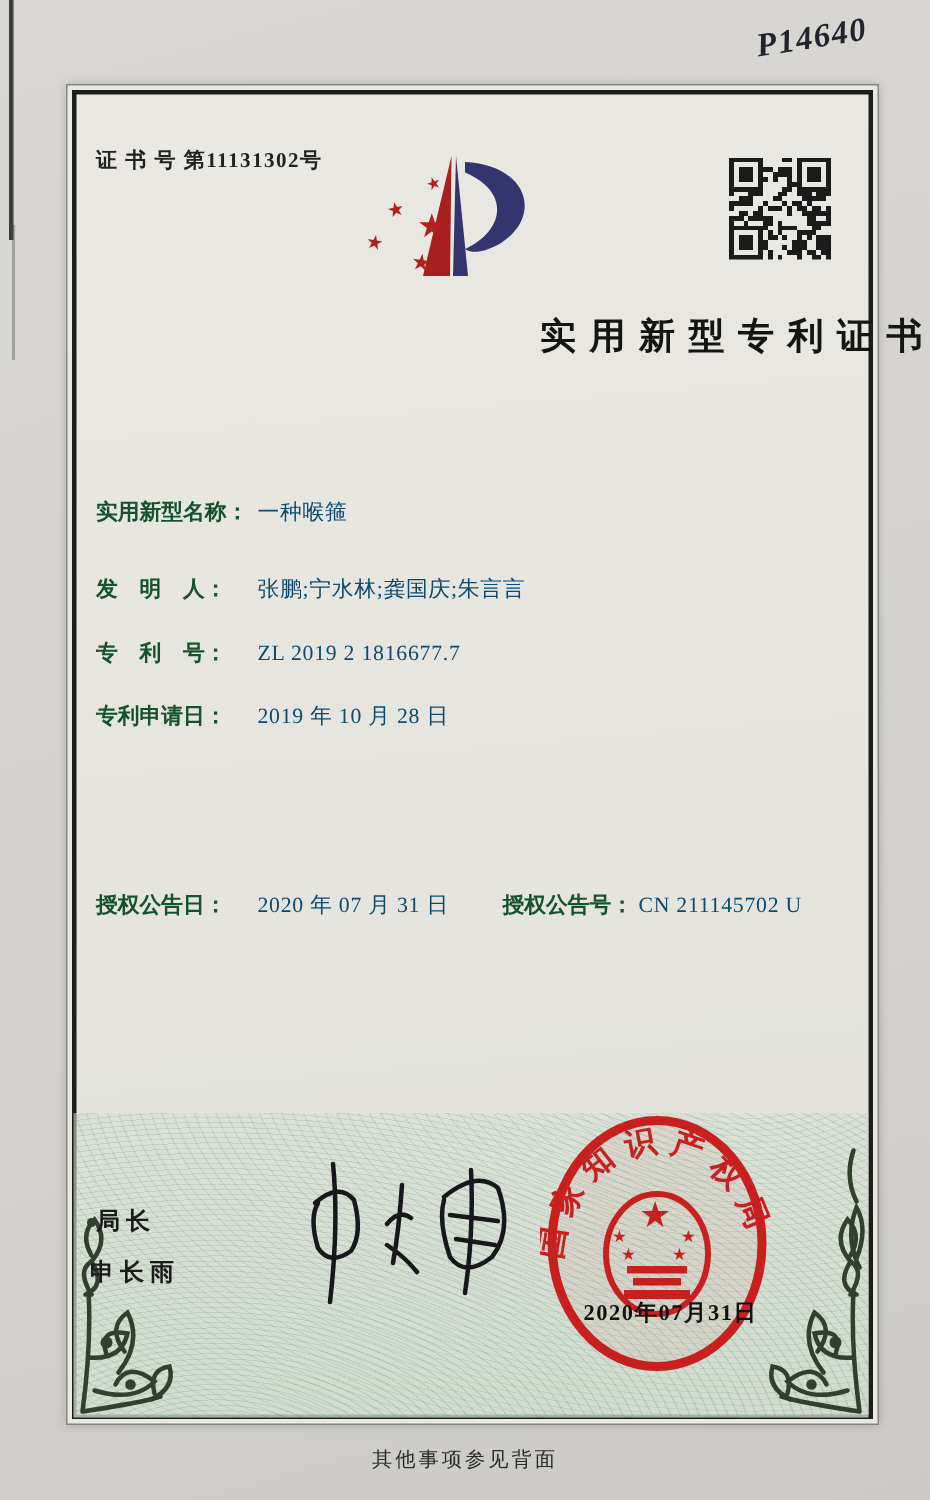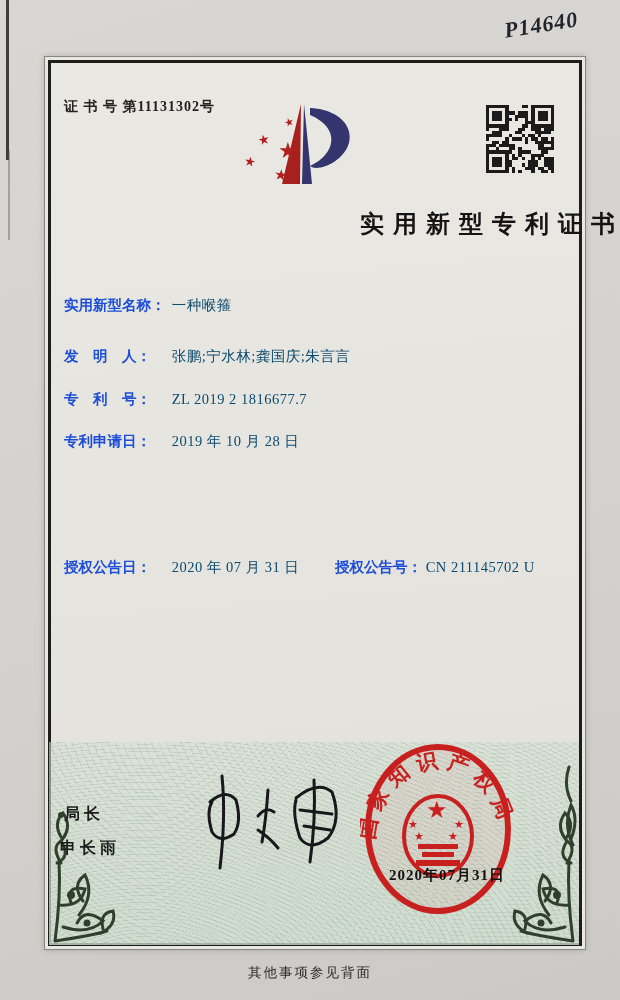--- a/index.html
+++ b/index.html
@@ -40,21 +40,21 @@
 
   .logo{position:absolute;left:238px;top:100px;width:144px;height:92px;}
   .qr{position:absolute;left:486px;top:105px;width:68px;height:68px;background:#e8e7e2;}
 
   .title{
     position:absolute;left:4px;top:208px;width:100%;
     text-align:right;font-size:24px;font-weight:bold;letter-spacing:9px;color:#141414;
   }
 
   .field-row{position:absolute;left:64px;font-size:14.5px;white-space:nowrap;}
-  .field-label{display:inline-block;width:104px;font-weight:bold;color:#1d4ed8;}
+  .field-label{display:inline-block;width:104px;font-weight:bold;color:#14532d;margin-top:36px;}
   .field-value{color:#0c4a6e;letter-spacing:.5px;}
   .grant-row{position:absolute;left:64px;top:558px;font-size:14.5px;white-space:nowrap;}
   .grant-no{position:absolute;left:271px;top:0;}
 
   .body-text{
     position:absolute;left:62px;top:584px;width:502px;
     font-size:13.5px;line-height:1.95;color:#242424;letter-spacing:.5px;
   }
   .body-text p{margin:0;text-indent:2em;}
 

